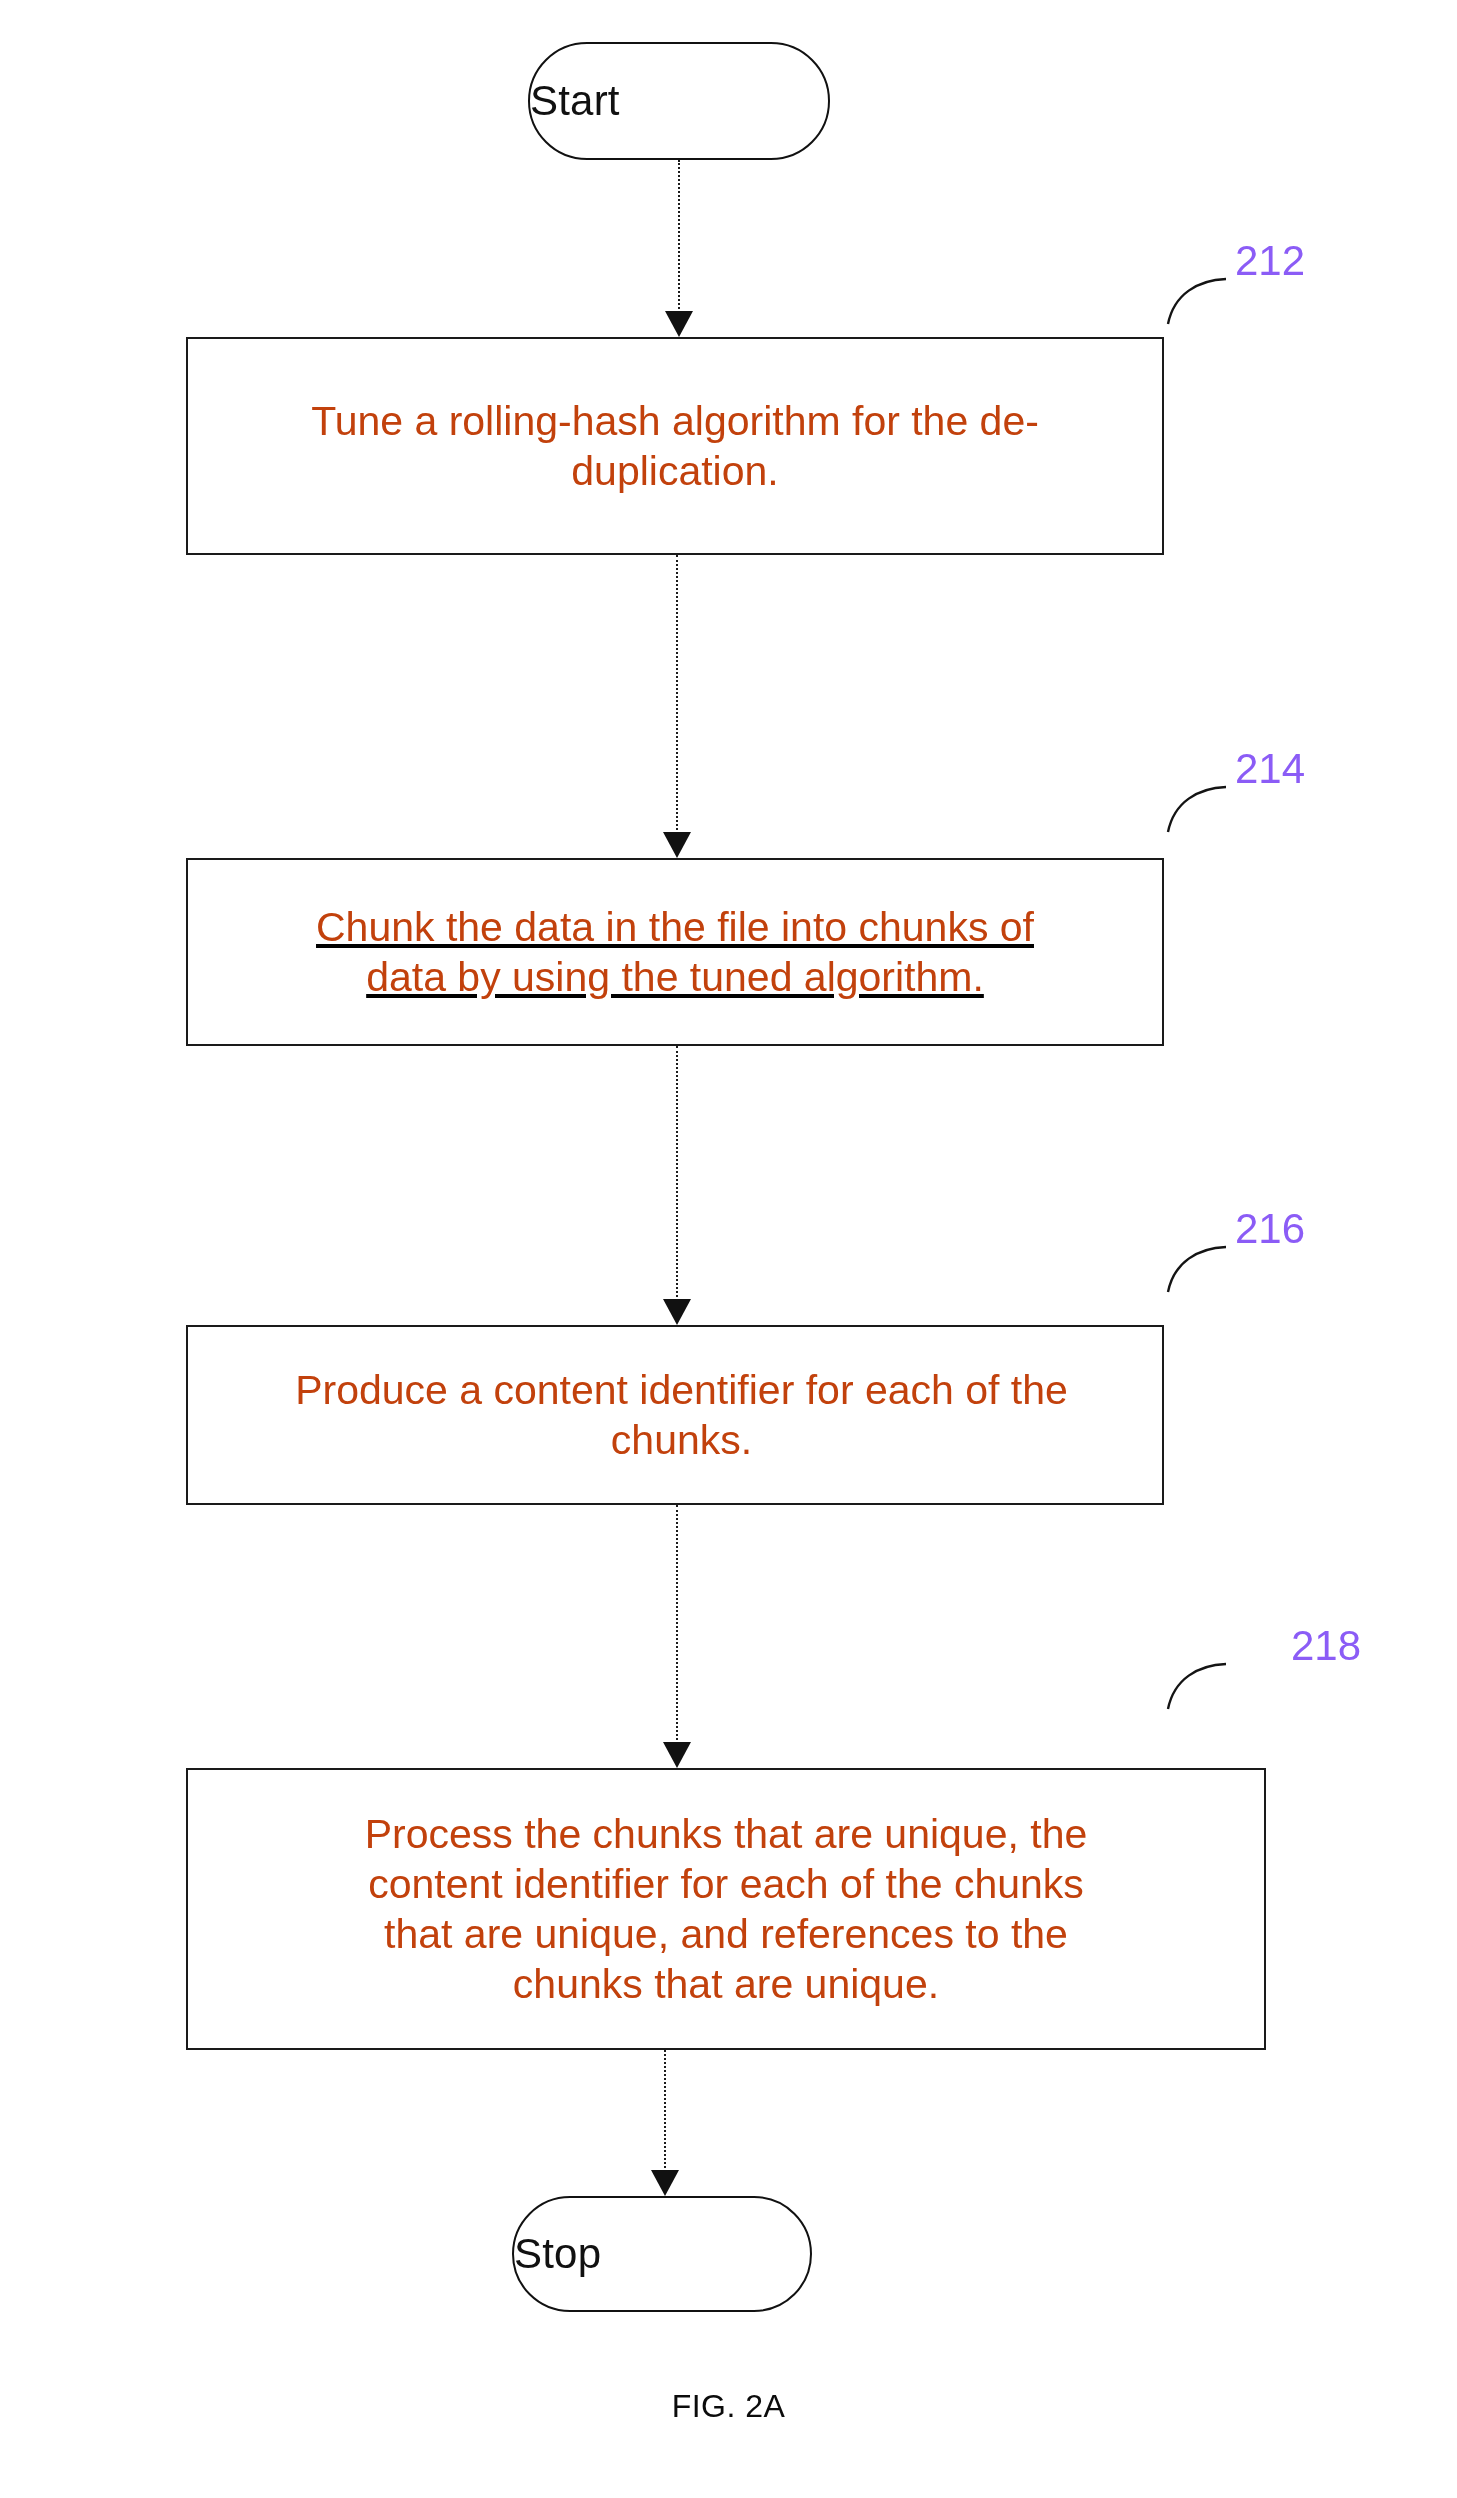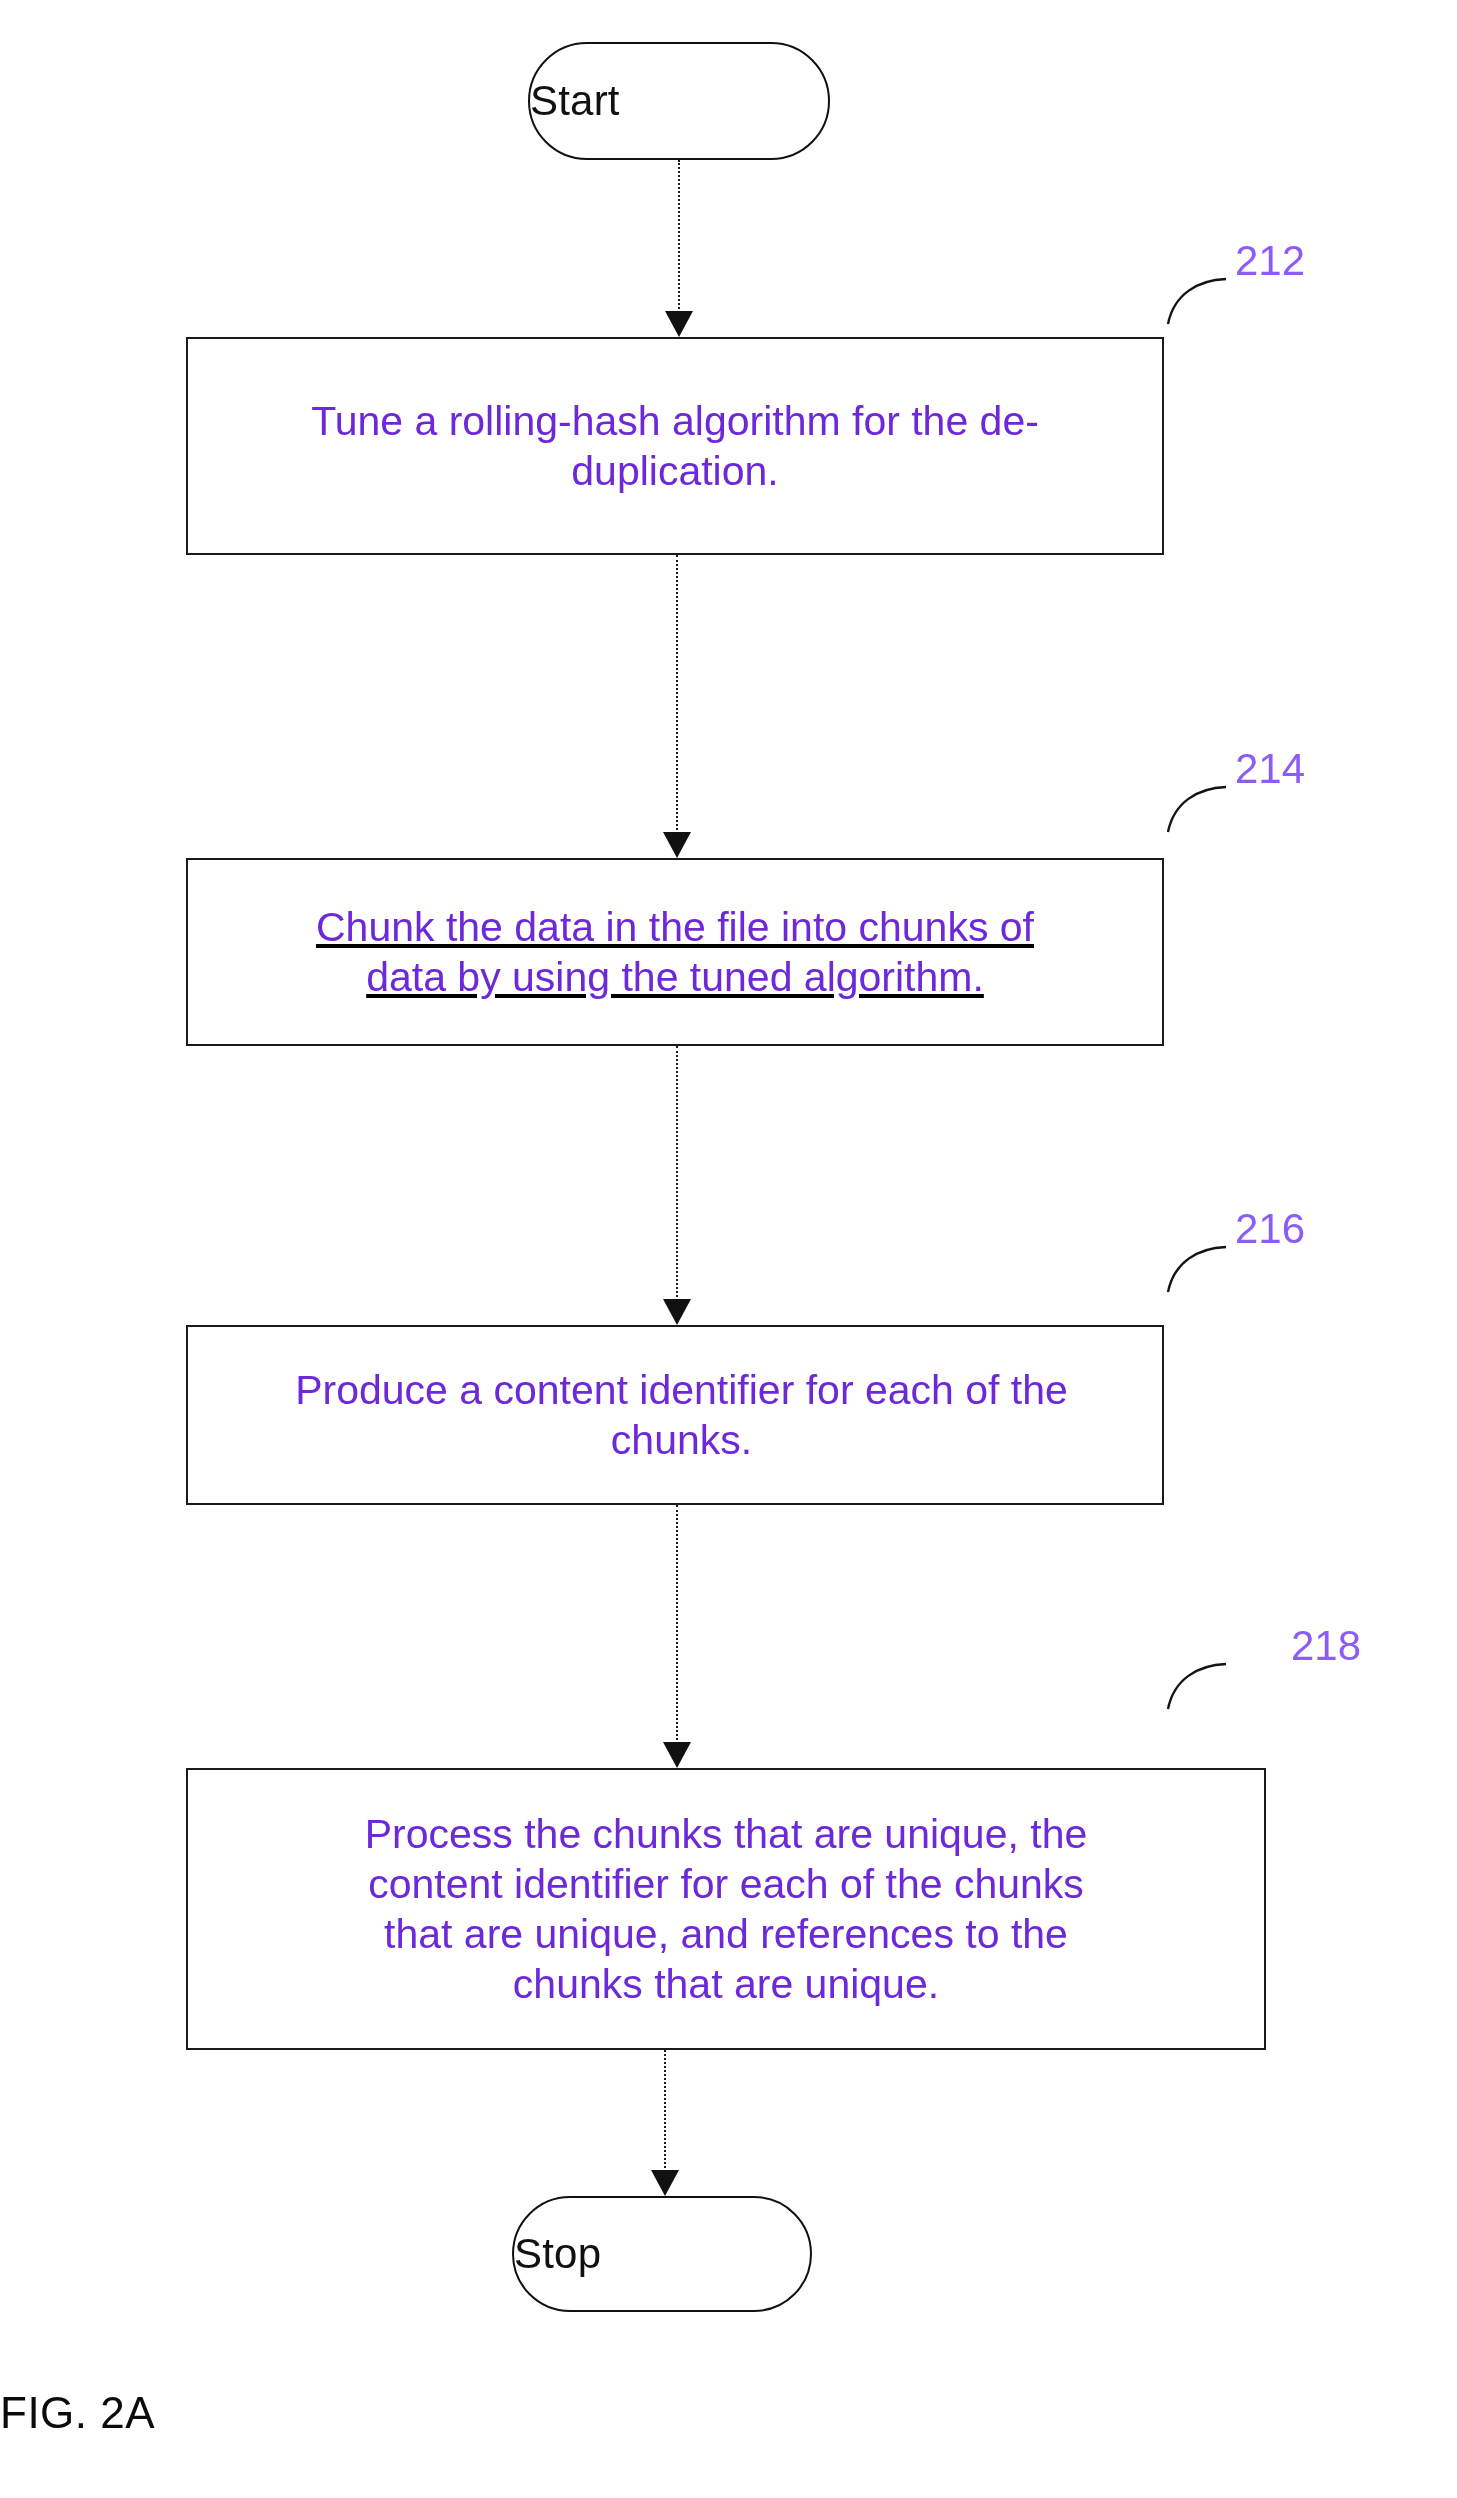--- a/index.html
+++ b/index.html
@@ -45,21 +45,21 @@
     border: 2px solid #1a1a1a;
     background: #ffffff;
     display: flex;
     align-items: center;
     justify-content: center;
   }
   .process .p-label {
     font-size: 41px;
     line-height: 1.22;
     text-align: center;
-    color: #6d28d9;
+    color: #c2410c;
     padding: 0 26px;
     white-space: pre-line;
   }
 
   
   .connector {
     position: absolute;
     width: 34px;
   }
   .connector .stem {
@@ -96,21 +96,22 @@
     height: 52px;
     overflow: visible;
   }
   .leader svg { display: block; overflow: visible; }
 
   
   #figure-caption {
     position: absolute;
     left: 0;
     right: 0;
-    font-size: 44px;
+    text-align: center;
+    font-size: 32px;
     letter-spacing: 0.5px;
     color: #0b0b0b;
   }
 </style>
 </head>
 <body>
 
 <div id="page">
 
   <div class="terminator" id="node-start" style="left: 528px; top: 42px; width: 302px; height: 118px;">

